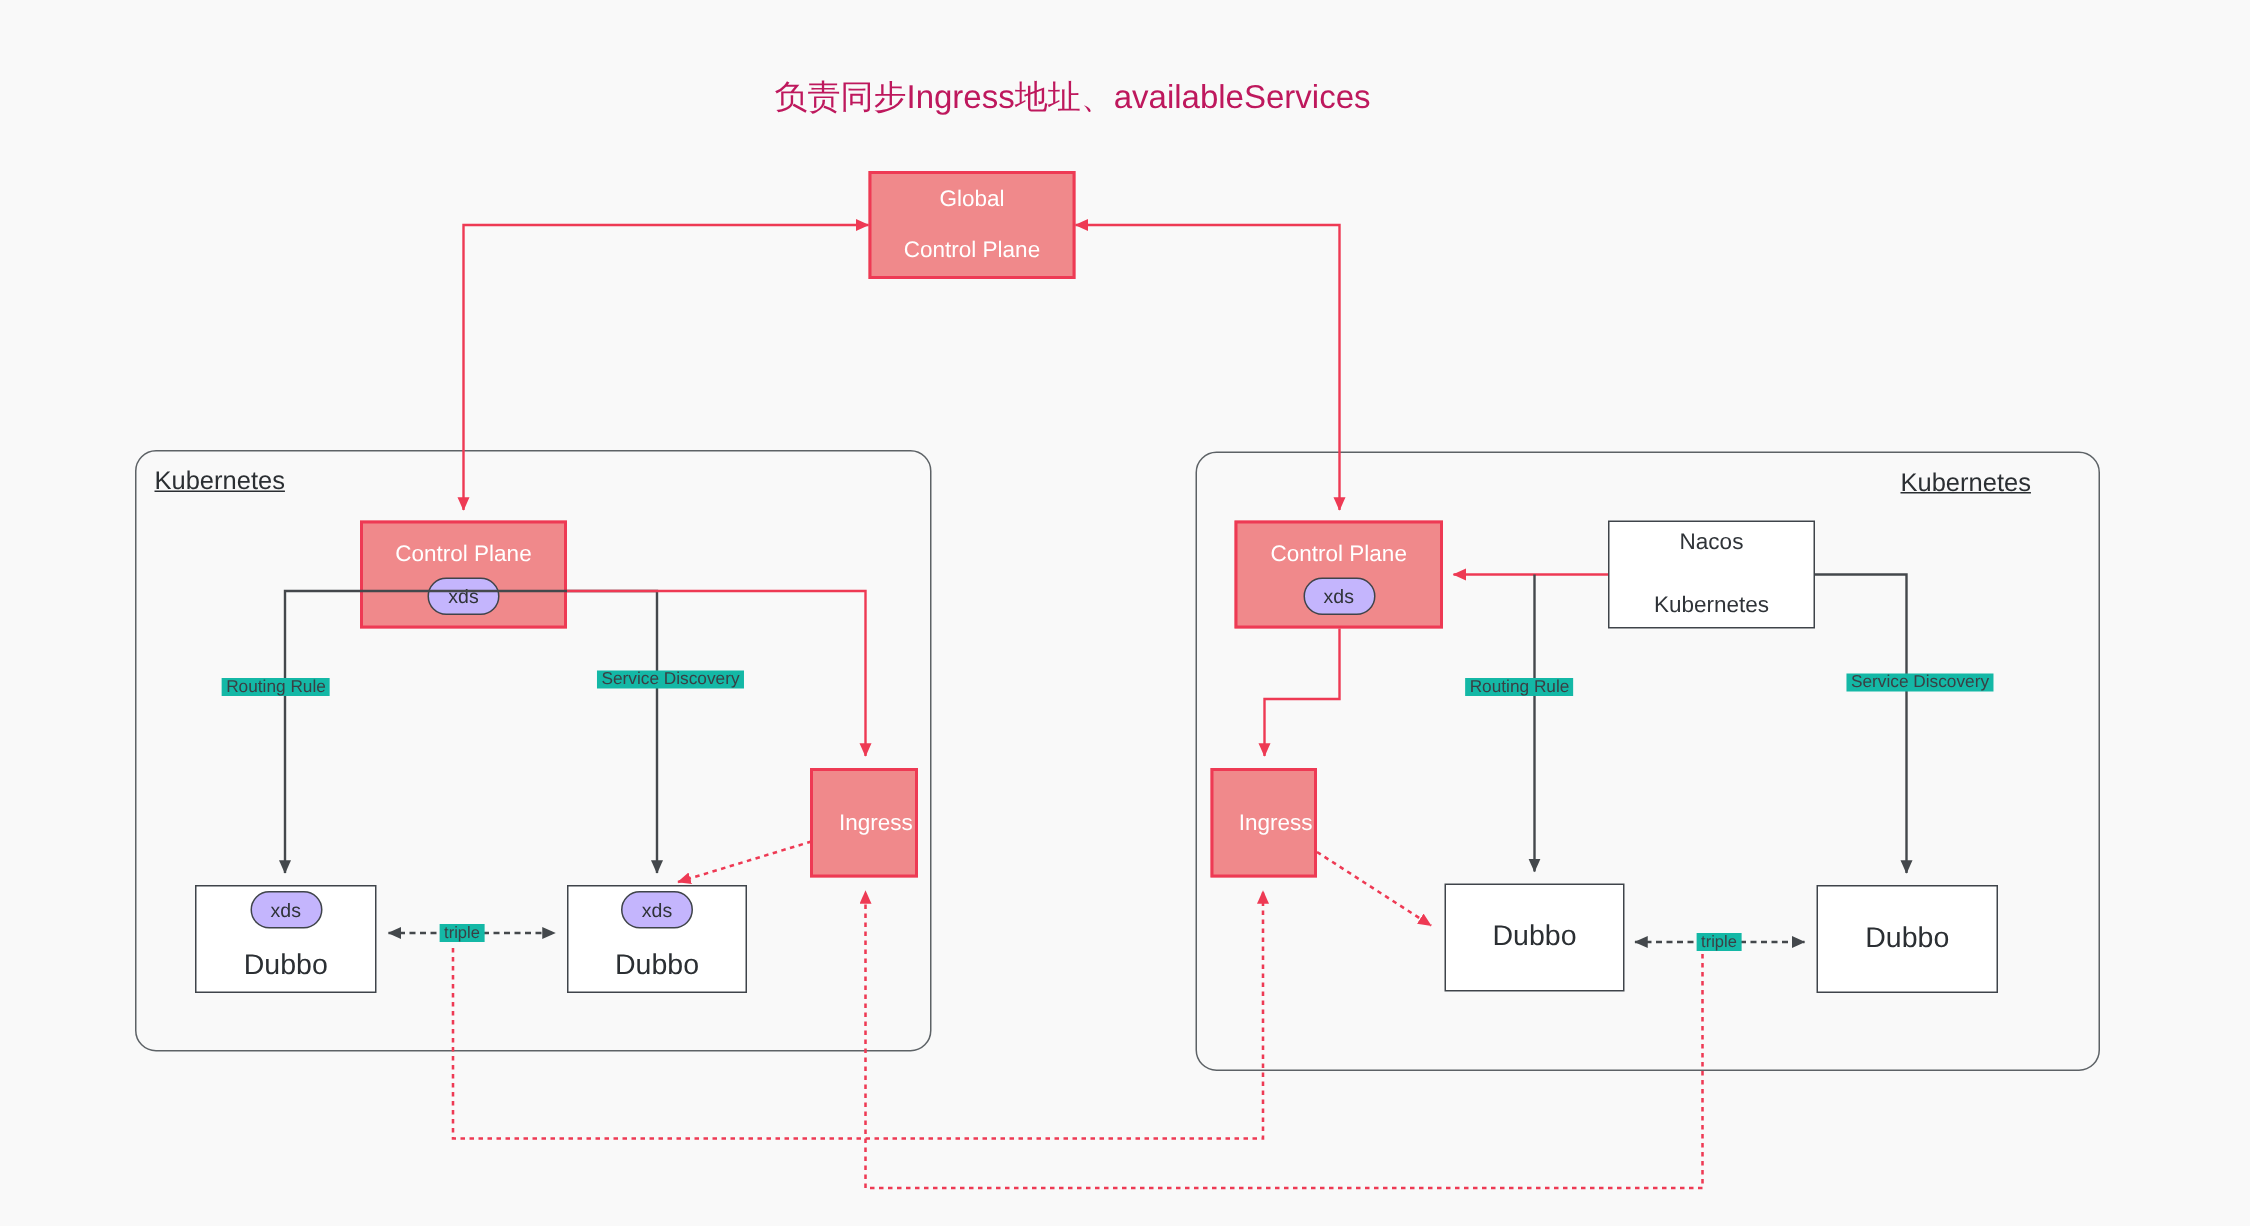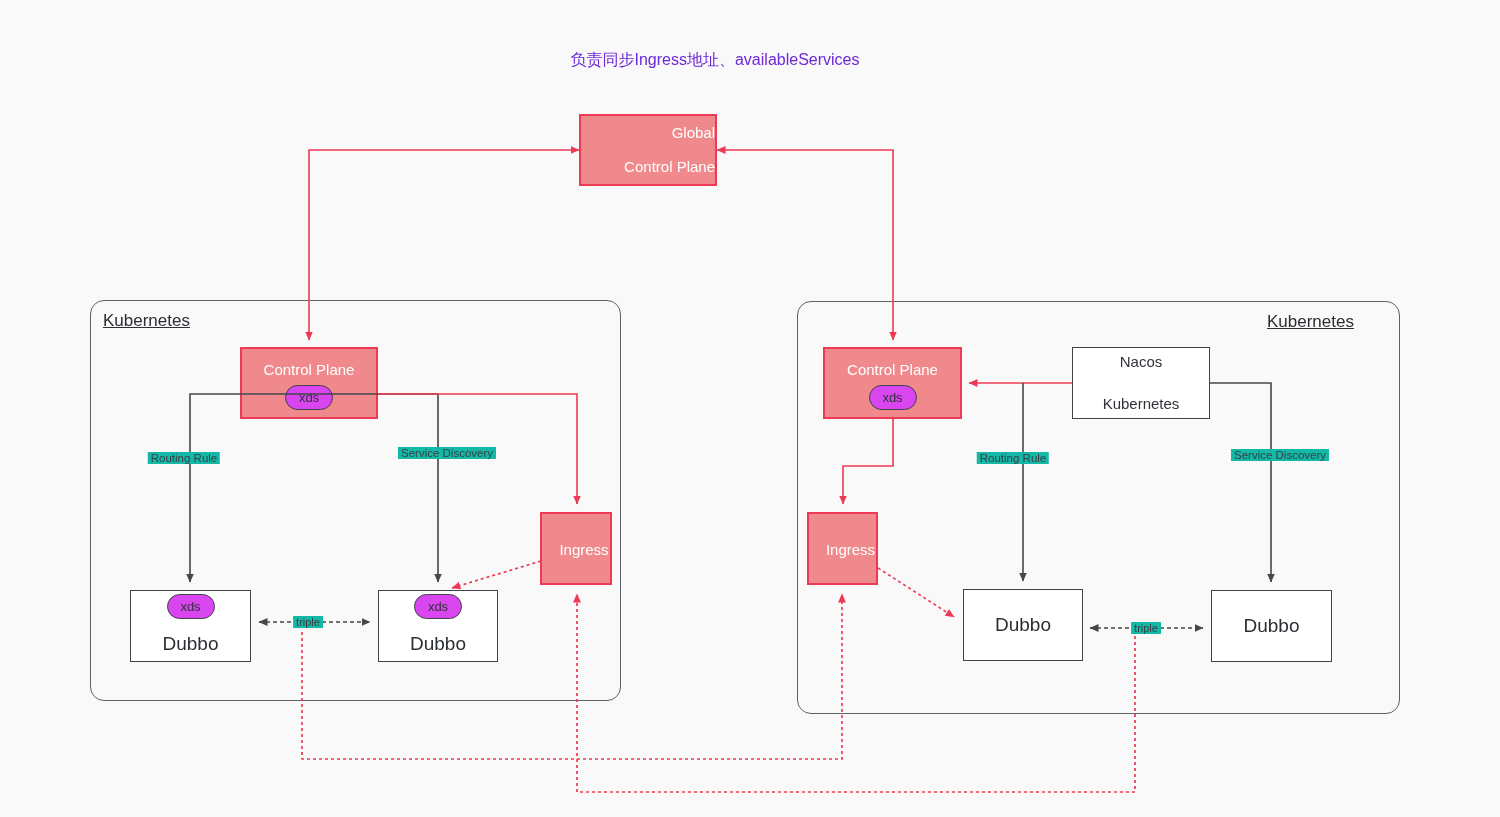--- a/index.html
+++ b/index.html
@@ -26,21 +26,21 @@
   }
   .box-white{
     background:#FFFFFF;border:1.6px solid #3F444A;color:#2F3338;
   }
   .two-line{display:flex;flex-direction:column;justify-content:center;gap:16px;}
   .two-line span{line-height:18px;font-size:15px;}
   .cp-label{display:block;margin-top:11px;font-size:15px;line-height:20px;}
   .pill{
     position:absolute;z-index:4;left:50%;transform:translateX(-50%);
     width:46px;height:23px;border-radius:13px;
-    background:#d946ef;border:1.6px solid #3F444A;
+    background:#c4b5fd;border:1.6px solid #3F444A;
     font-size:13px;color:#2F3338;line-height:23px;
   }
   .pill-cp{top:36px;}
   .pill-dubbo{top:3px;}
   .dubbo-label{
     position:absolute;left:0;right:0;bottom:6px;
     font-size:19px;color:#2B2F33;
   }
   .dubbo-label-centered{
     position:absolute;left:0;right:0;top:50%;transform:translateY(-50%);
@@ -51,40 +51,40 @@
     font-size:15px;
     margin-left:16px;
   }
   .edge-label{
     position:absolute;z-index:4;transform:translate(-50%,-50%);
     background:#14b8a6;padding:0 3px;white-space:nowrap;
     font-size:11.5px;color:#3A3F44;
   }
   .page-title{
     position:absolute;left:450px;top:50px;width:530px;z-index:2;
-    text-align:center;font-size:16px;color:#6d28d9;
+    text-align:center;font-size:22px;color:#be185d;
   }
   
   .st-red{stroke:#EE3A54;fill:none;stroke-width:1.6px;}
   .st-dark{stroke:#44484C;fill:none;stroke-width:1.6px;}
   .dash-dark{stroke-dasharray:4 3;}
   .dash-red{stroke-dasharray:3 3;stroke-width:1.7px;}
 </style>
 </head>
 <body>
 
 <div class="page-title">负责同步Ingress地址、availableServices</div>
 
 <div class="cluster" style="left:90px;top:300px;width:529px;height:399px;"></div>
 <div class="cluster-label" style="left:103px;top:311px;">Kubernetes</div>
 
 <div class="cluster" style="left:797px;top:301px;width:601px;height:411px;"></div>
 <div class="cluster-label" style="left:1267px;top:312px;">Kubernetes</div>
 
-<div class="node box-pink two-line" style="left:579px;top:114px;width:138px;height:72px;align-items:flex-end;">
+<div class="node box-pink two-line" style="left:579px;top:114px;width:138px;height:72px;">
   <span>Global</span>
   <span>Control Plane</span>
 </div>
 
 <div class="node box-pink" style="left:240px;top:347px;width:138px;height:72px;">
   <span class="cp-label">Control Plane</span>
   <span class="pill pill-cp">xds</span>
 </div>
 
 <div class="node box-pink" style="left:823px;top:347px;width:139px;height:72px;">

